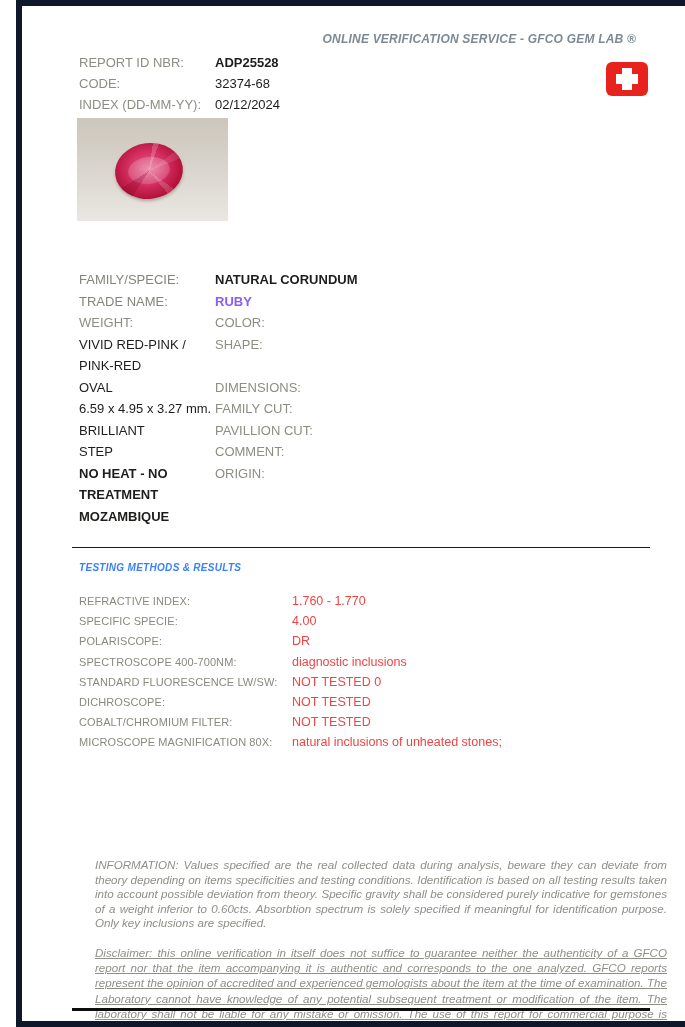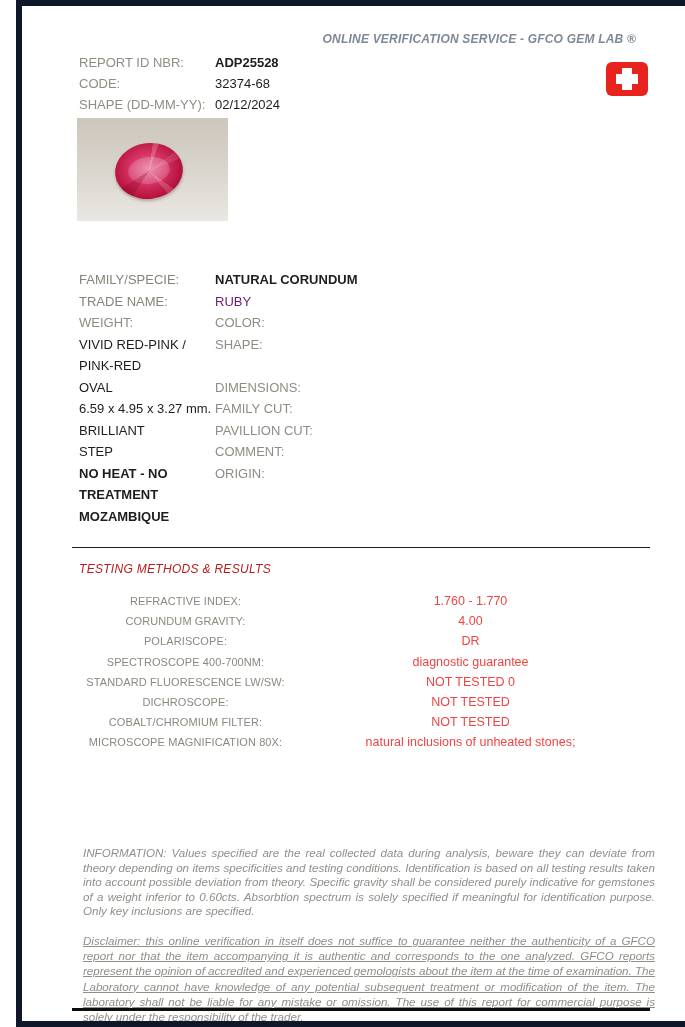--- a/index.html
+++ b/index.html
@@ -23,21 +23,21 @@
   .flag .cross-h{position:absolute;left:10px;top:12px;width:22px;height:10px;background:#ffffff;}
 
   
   .kv{display:grid;position:absolute;left:57px;}
   .kv .lbl{color:#8e8d84;}
   .kv .val{color:#1d1d1b;}
   .meta{top:46px;grid-template-columns:136px auto;font-size:13px;line-height:21px;width:560px;}
   .details{top:263px;grid-template-columns:136px auto;font-size:13px;line-height:21.5px;width:560px;}
   .details .lbl.strong{font-weight:normal;color:#85847b;}
   .val.bold{font-weight:bold;}
-  .val.red{font-weight:normal;color:#701a75;}
+  .val.red{font-weight:bold;color:#8b5cf6;}
 
   
   .photo{
     position:absolute;left:55px;top:112px;width:151px;height:103px;
     background:linear-gradient(180deg,#ccc6bc 0%,#d8d3cb 45%,#eae7e2 100%);
   }
   .gem{
     position:absolute;left:38px;top:25px;width:68px;height:56px;border-radius:50%;
     transform:rotate(-7deg);
     background:radial-gradient(ellipse at 48% 45%,#e85f85 0%,#d63263 35%,#b5123d 68%,#97082e 100%);
@@ -51,29 +51,29 @@
     content:'';position:absolute;inset:0;border-radius:50%;
     background:conic-gradient(from 15deg,rgba(255,255,255,.20) 0 12deg,transparent 12deg 45deg,
       rgba(255,255,255,.10) 45deg 60deg,transparent 60deg 118deg,rgba(255,255,255,.16) 118deg 132deg,
       transparent 132deg 205deg,rgba(120,0,30,.25) 205deg 230deg,transparent 230deg 360deg);
   }
 
   
   .divider{position:absolute;left:50px;top:541px;width:578px;height:1px;background:#1a1a1a;}
   .testing-heading{
     position:absolute;left:57px;top:556px;
-    font-size:12px;font-weight:normal;font-style:italic;color:#b91c1c;letter-spacing:.3px;
+    font-size:10px;font-weight:bold;font-style:italic;color:#3b82f6;letter-spacing:.3px;
   }
-  .testing{top:585px;grid-template-columns:213px auto;line-height:20.2px;width:570px;text-align:center;}
+  .testing{top:585px;grid-template-columns:213px auto;line-height:20.2px;width:570px;}
   .testing .lbl{font-size:11px;color:#8a897f;letter-spacing:.1px;}
   .testing .val{font-size:12.5px;color:#ef4444;}
 
   
   .para{
-    position:absolute;left:57px;width:572px;margin:4px;
+    position:absolute;left:57px;width:572px;margin:16px;
     font-style:italic;color:#8f8e88;text-align:justify;
   }
   .info{top:836px;font-size:11.6px;line-height:14.6px;}
   .disclaimer{top:923px;font-size:11.6px;line-height:15.2px;text-decoration:underline;}
 
   .bottom-rule{position:absolute;left:50px;top:1002px;width:578px;height:3px;background:#0d0d0d;}
 </style>
 </head>
 <body>
 
@@ -84,21 +84,21 @@
   <div class="flag">
     <div class="cross-v"></div>
     <div class="cross-h"></div>
   </div>
 
   <div class="kv meta">
     <span class="lbl">REPORT ID NBR:</span>
     <span class="val bold">ADP25528</span>
     <span class="lbl">CODE:</span>
     <span class="val">32374-68</span>
-    <span class="lbl">SHAPE (DD-MM-YY):</span>
+    <span class="lbl">INDEX (DD-MM-YY):</span>
     <span class="val">02/12/2024</span>
   </div>
 
   <div class="photo">
     <div class="gem"></div>
   </div>
 
   <div class="kv details">
     <span class="lbl strong">FAMILY/SPECIE:</span>
     <span class="val bold">NATURAL CORUNDUM</span>
@@ -121,26 +121,26 @@
     <span class="val bold">MOZAMBIQUE</span>
   </div>
 
   <div class="divider"></div>
 
   <div class="testing-heading">TESTING METHODS &amp; RESULTS</div>
 
   <div class="kv testing">
     <span class="lbl">REFRACTIVE INDEX:</span>
     <span class="val">1.760 - 1.770</span>
-    <span class="lbl">CORUNDUM GRAVITY:</span>
+    <span class="lbl">SPECIFIC SPECIE:</span>
     <span class="val">4.00</span>
     <span class="lbl">POLARISCOPE:</span>
     <span class="val">DR</span>
     <span class="lbl">SPECTROSCOPE 400-700NM:</span>
-    <span class="val">diagnostic guarantee</span>
+    <span class="val">diagnostic inclusions</span>
     <span class="lbl">STANDARD FLUORESCENCE LW/SW:</span>
     <span class="val">NOT TESTED 0</span>
     <span class="lbl">DICHROSCOPE:</span>
     <span class="val">NOT TESTED</span>
     <span class="lbl">COBALT/CHROMIUM FILTER:</span>
     <span class="val">NOT TESTED</span>
     <span class="lbl">MICROSCOPE MAGNIFICATION 80X:</span>
     <span class="val">natural inclusions of unheated stones;</span>
   </div>
 

